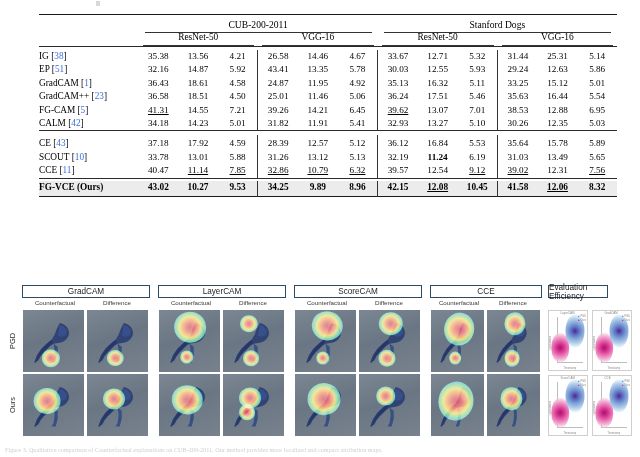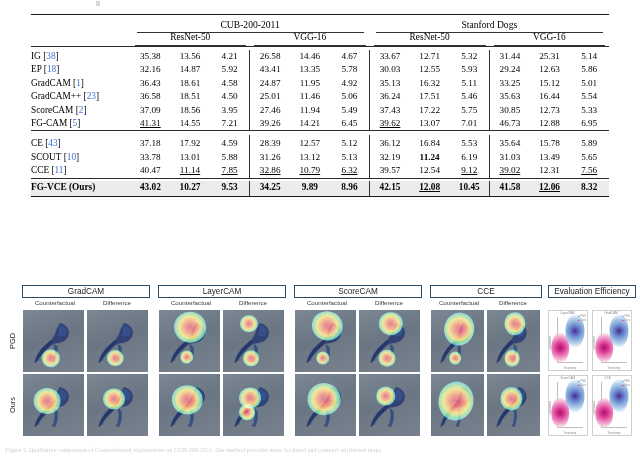--- a/index.html
+++ b/index.html
@@ -7,21 +7,21 @@
   body{
     width:640px;height:457px;overflow:hidden;
     background:#ffffff;
     font-family:"Liberation Serif", serif;
     color:#000000;
     -webkit-font-smoothing:antialiased;
   }
   .page{position:relative;width:640px;height:457px;}
 
   
-  .table-wrap{position:absolute;left:31px;top:14px;width:578px;}
+  .table-wrap{position:absolute;left:39px;top:14px;width:578px;}
   table.main{border-collapse:collapse;width:578px;font-size:9.2px;line-height:1.02;}
   table.main td,table.main th{padding:0;font-weight:normal;}
 
   .rule-top{border-top:1.6px solid #1a1a1a;}
   .rule-thin{border-top:0.8px solid #2a2a2a;}
 
   tr.spacer-top td{height:5px;}
   tr.hdr-ds td{height:13px;text-align:center;font-size:9.6px;}
   tr.hdr-net td{height:13px;text-align:center;font-size:9.4px;}
   tr.hdr-col td{height:14px;text-align:center;font-size:8.9px;vertical-align:bottom;}
@@ -152,21 +152,21 @@
             <td class="num">14.46</td>
             <td class="num">4.67</td>
             <td class="num sep">33.67</td>
             <td class="num">12.71</td>
             <td class="num">5.32</td>
             <td class="num sep">31.44</td>
             <td class="num">25.31</td>
             <td class="num">5.14</td>
           </tr>
           <tr class="datarow">
-            <td class="methodcell">EP [<span class="ref">18</span>]</td>
+            <td class="methodcell">EP [<span class="ref">51</span>]</td>
             <td class="num">32.16</td>
             <td class="num">14.87</td>
             <td class="num">5.92</td>
             <td class="num sep">43.41</td>
             <td class="num">13.35</td>
             <td class="num">5.78</td>
             <td class="num sep">30.03</td>
             <td class="num">12.55</td>
             <td class="num">5.93</td>
             <td class="num sep">29.24</td>
@@ -197,48 +197,48 @@
             <td class="num">11.46</td>
             <td class="num">5.06</td>
             <td class="num sep">36.24</td>
             <td class="num">17.51</td>
             <td class="num">5.46</td>
             <td class="num sep">35.63</td>
             <td class="num">16.44</td>
             <td class="num">5.54</td>
           </tr>
           <tr class="datarow">
-            <td class="methodcell">ScoreCAM [<span class="ref">2</span>]</td>
-            <td class="num">37.09</td>
-            <td class="num">18.56</td>
-            <td class="num">3.95</td>
-            <td class="num sep">27.46</td>
-            <td class="num">11.94</td>
-            <td class="num">5.49</td>
-            <td class="num sep">37.43</td>
-            <td class="num">17.22</td>
-            <td class="num">5.75</td>
-            <td class="num sep">30.85</td>
-            <td class="num">12.73</td>
-            <td class="num">5.33</td>
-          </tr>
-          <tr class="datarow">
             <td class="methodcell">FG-CAM [<span class="ref">5</span>]</td>
             <td class="num"><span class="ul">41.31</span></td>
             <td class="num">14.55</td>
             <td class="num">7.21</td>
             <td class="num sep">39.26</td>
             <td class="num">14.21</td>
             <td class="num">6.45</td>
             <td class="num sep"><span class="ul">39.62</span></td>
             <td class="num">13.07</td>
             <td class="num">7.01</td>
-            <td class="num sep">46.73</td>
+            <td class="num sep">38.53</td>
             <td class="num">12.88</td>
             <td class="num">6.95</td>
+          </tr>
+          <tr class="datarow">
+            <td class="methodcell">CALM [<span class="ref">42</span>]</td>
+            <td class="num">34.18</td>
+            <td class="num">14.23</td>
+            <td class="num">5.01</td>
+            <td class="num sep">31.82</td>
+            <td class="num">11.91</td>
+            <td class="num">5.41</td>
+            <td class="num sep">32.93</td>
+            <td class="num">13.27</td>
+            <td class="num">5.10</td>
+            <td class="num sep">30.26</td>
+            <td class="num">12.35</td>
+            <td class="num">5.03</td>
           </tr>
         </tbody>
 
       <tbody>
         <tr class="rule-thin">
             <td colspan="13" style="height:4px"></td>
           </tr>
       </tbody>
 
       <tbody id="group-1-body">
@@ -320,21 +320,21 @@
       </tbody>
     </table>
   </div>
 
   <div class="fig">
     <div class="fig-headrow" id="panel-titles">
         <div class="panel-title" style="left: 14px; width: 128px;">GradCAM</div>
         <div class="panel-title" style="left: 150px; width: 128px;">LayerCAM</div>
         <div class="panel-title" style="left: 286px; width: 128px;">ScoreCAM</div>
         <div class="panel-title" style="left: 422px; width: 112px;">CCE</div>
-        <div class="panel-title" style="left: 540px; width: 88px;">Evaluation Efficiency</div>
+        <div class="panel-title" style="left: 540px; width: 60px;">Evaluation Efficiency</div>
       </div>
     <div class="sublabels" id="panel-sublabels">
         <div class="sublab" style="left: 16px; width: 62px;">Counterfactual</div>
         <div class="sublab" style="left: 78px; width: 62px;">Difference</div>
         <div class="sublab" style="left: 152px; width: 62px;">Counterfactual</div>
         <div class="sublab" style="left: 214px; width: 62px;">Difference</div>
         <div class="sublab" style="left: 288px; width: 62px;">Counterfactual</div>
         <div class="sublab" style="left: 350px; width: 62px;">Difference</div>
         <div class="sublab" style="left: 424px; width: 54px;">Counterfactual</div>
         <div class="sublab" style="left: 478px; width: 54px;">Difference</div>

